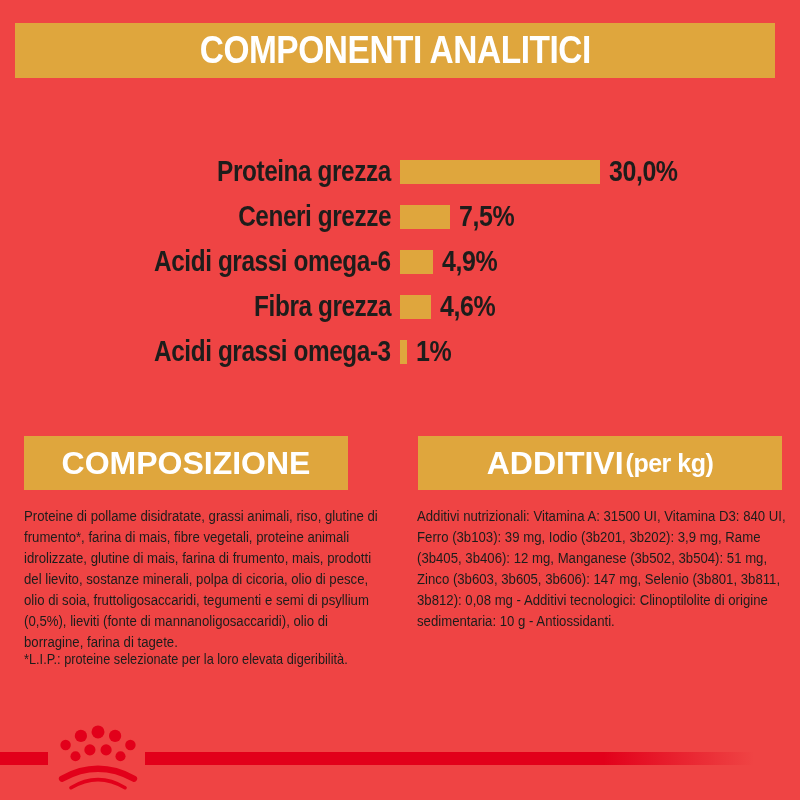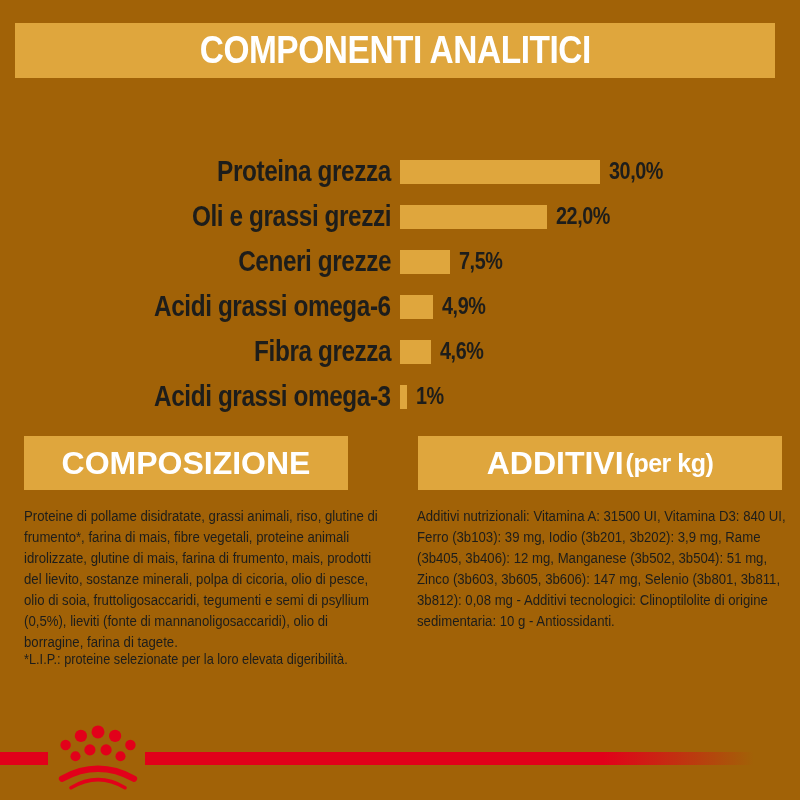--- a/index.html
+++ b/index.html
@@ -1,17 +1,17 @@
 <!DOCTYPE html>
 <html><head>
 <meta charset="utf-8">
 <style>
   html,body{margin:0;padding:0;background:#ffffff;}
   #page{
-    position:relative;width:800px;height:800px;background:#a16207;overflow:hidden;
+    position:relative;width:800px;height:800px;background:#ef4444;overflow:hidden;
     font-family:"Liberation Sans","DejaVu Sans",sans-serif;color:#1d1d1b;
   }
   
   .hdr{
     position:absolute;background:#dfa63d;color:#ffffff;
     display:flex;align-items:center;justify-content:center;
     font-weight:bold;white-space:nowrap;
   }
   .hdr.main{left:15px;top:23px;width:760px;height:55px;font-size:38px;}
   .hdr.sub{top:436px;height:54px;font-size:32px;}
@@ -19,21 +19,21 @@
   #add-hdr{left:418px;width:364px;}
   .condense{display:inline-block;transform:scaleX(0.88);transform-origin:50% 50%;letter-spacing:-0.5px;}
   .hdr .suffix{font-size:25px;margin-left:2px;letter-spacing:-0.5px;}
   
   #chart{position:absolute;left:15px;top:105px;width:780px;margin-top:44px;}
   .crow{display:flex;align-items:center;height:45px;}
   .clabel{width:385px;text-align:right;padding-right:9px;box-sizing:border-box;
     font-size:29px;font-weight:bold;white-space:nowrap;}
   .clabel .inner{display:inline-block;transform:scaleX(0.84);transform-origin:100% 50%;letter-spacing:-0.5px;}
   .cbar{height:24px;background:#dfa63d;flex:0 0 auto;}
-  .cval{margin-left:9px;font-size:23px;font-weight:bold;white-space:nowrap;}
+  .cval{margin-left:9px;font-size:29px;font-weight:bold;white-space:nowrap;}
   .cval .inner{display:inline-block;transform:scaleX(0.86);transform-origin:0 50%;letter-spacing:-0.5px;}
   
   .body{
     position:absolute;font-size:15.5px;line-height:21px;color:#1d1d1b;
     transform:scaleX(0.85);transform-origin:0 0;letter-spacing:0;
   }
   #comp-body{left:24px;top:505px;width:428px;}
   #add-body{left:417px;top:505px;width:434px;}
   #footnote{left:24px;top:648px;width:428px;font-size:15px;}
   
@@ -50,25 +50,20 @@
 
   <div class="hdr main">
     <span class="condense">COMPONENTI ANALITICI</span>
   </div>
 
   <div id="chart">
       <div class="crow">
         <div class="clabel"><span class="inner">Proteina grezza</span></div>
         <div class="cbar" style="width: 200px; background: rgb(223, 166, 61);"></div>
         <div class="cval"><span class="inner">30,0%</span></div>
-      </div>
-      <div class="crow">
-        <div class="clabel"><span class="inner">Oli e grassi grezzi</span></div>
-        <div class="cbar" style="width: 147px; background: rgb(223, 166, 61);"></div>
-        <div class="cval"><span class="inner">22,0%</span></div>
       </div>
       <div class="crow">
         <div class="clabel"><span class="inner">Ceneri grezze</span></div>
         <div class="cbar" style="width: 50px; background: rgb(223, 166, 61);"></div>
         <div class="cval"><span class="inner">7,5%</span></div>
       </div>
       <div class="crow">
         <div class="clabel"><span class="inner">Acidi grassi omega-6</span></div>
         <div class="cbar" style="width: 33px; background: rgb(223, 166, 61);"></div>
         <div class="cval"><span class="inner">4,9%</span></div>

